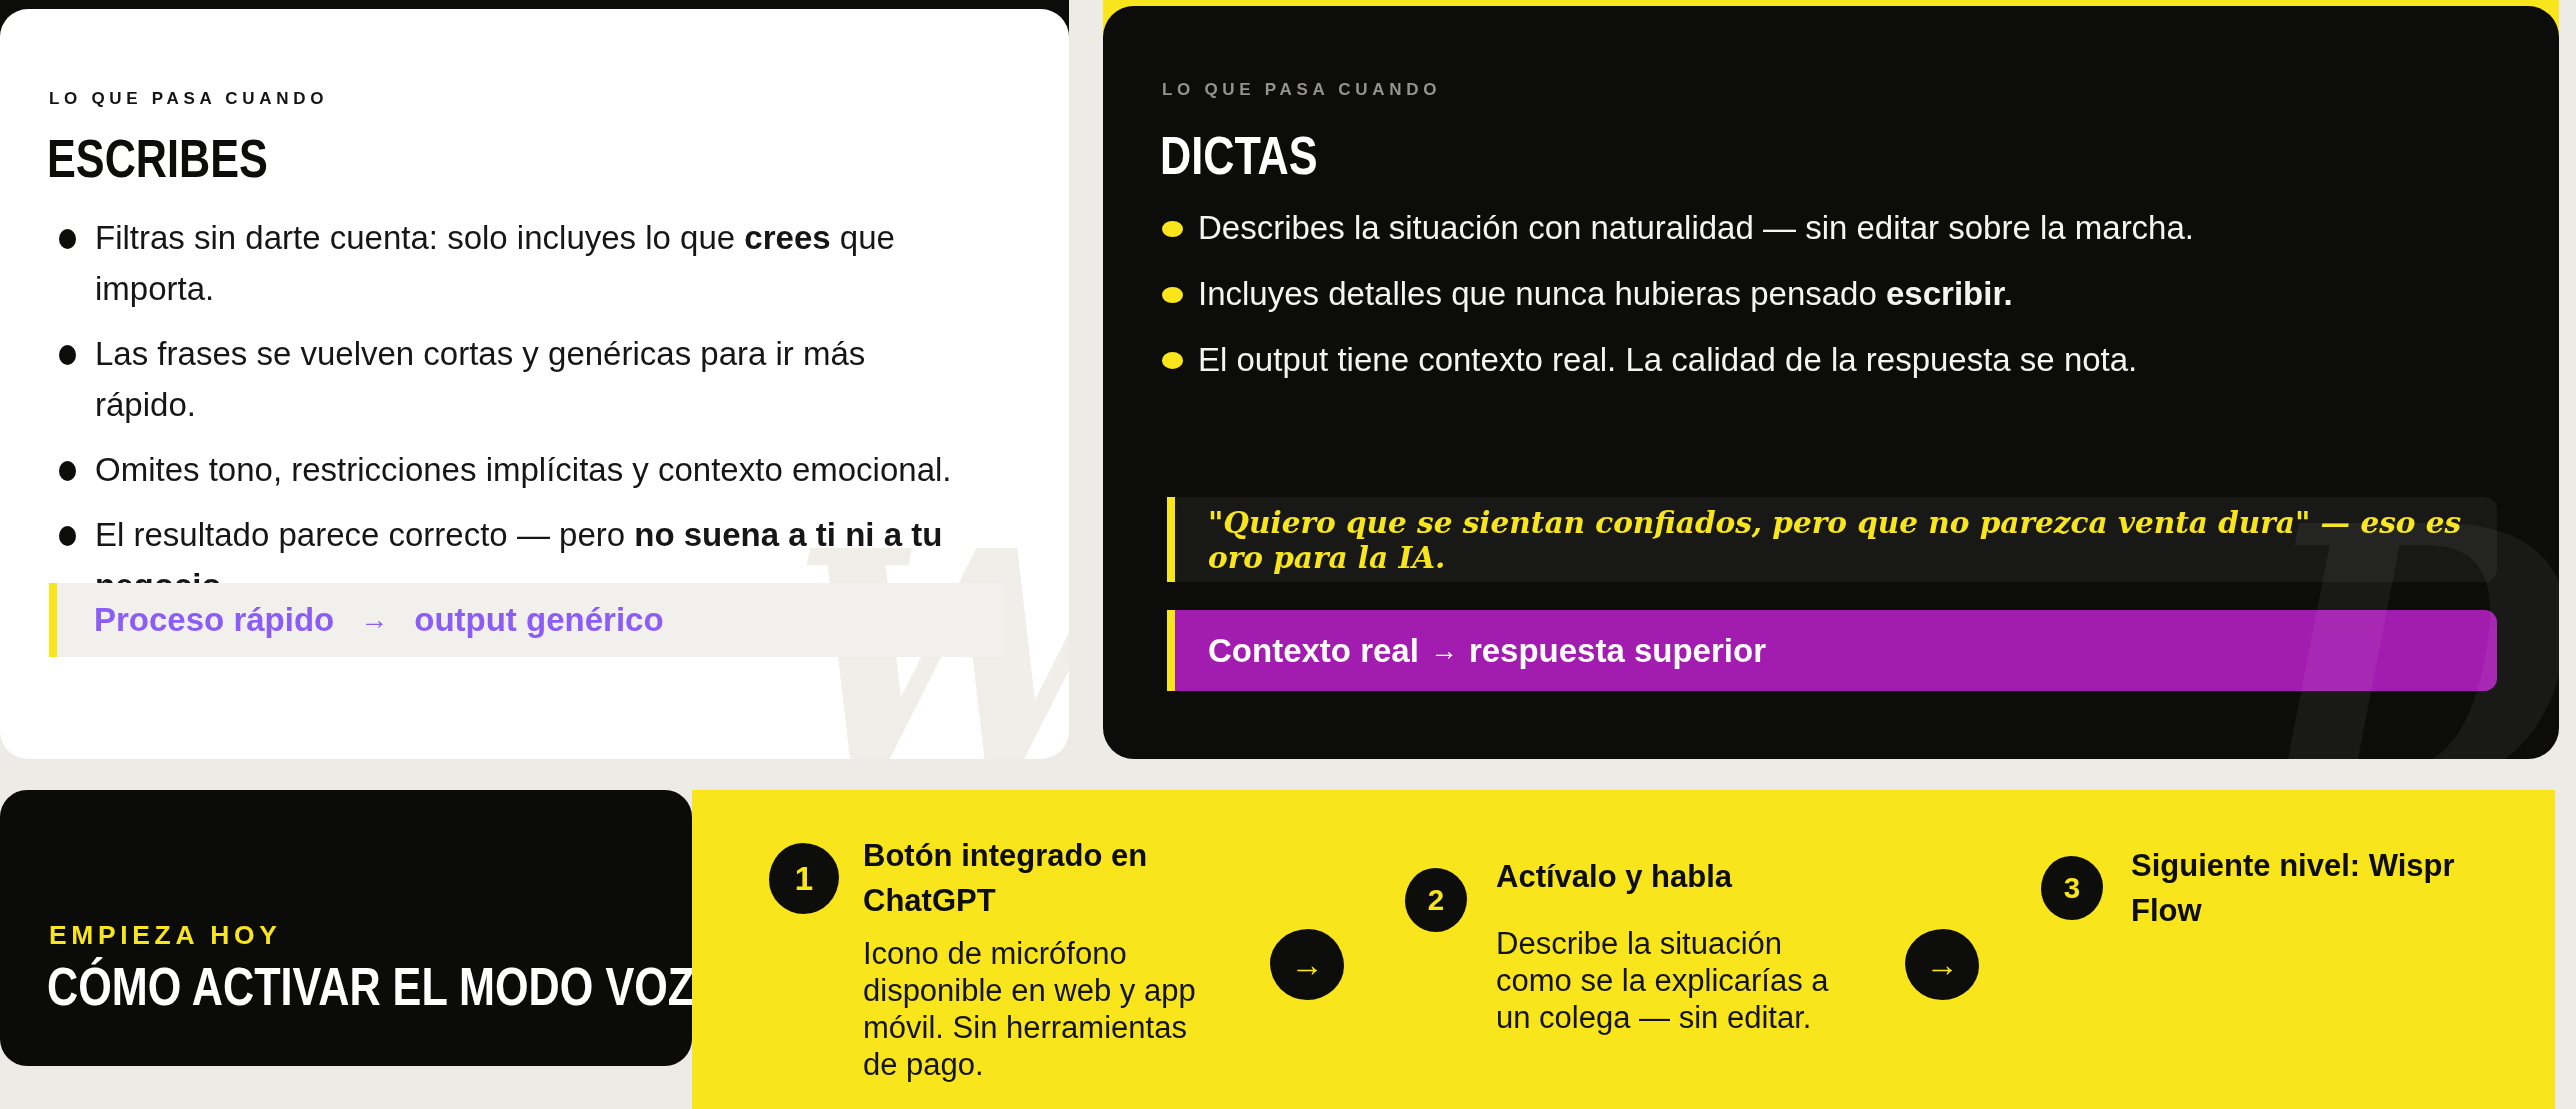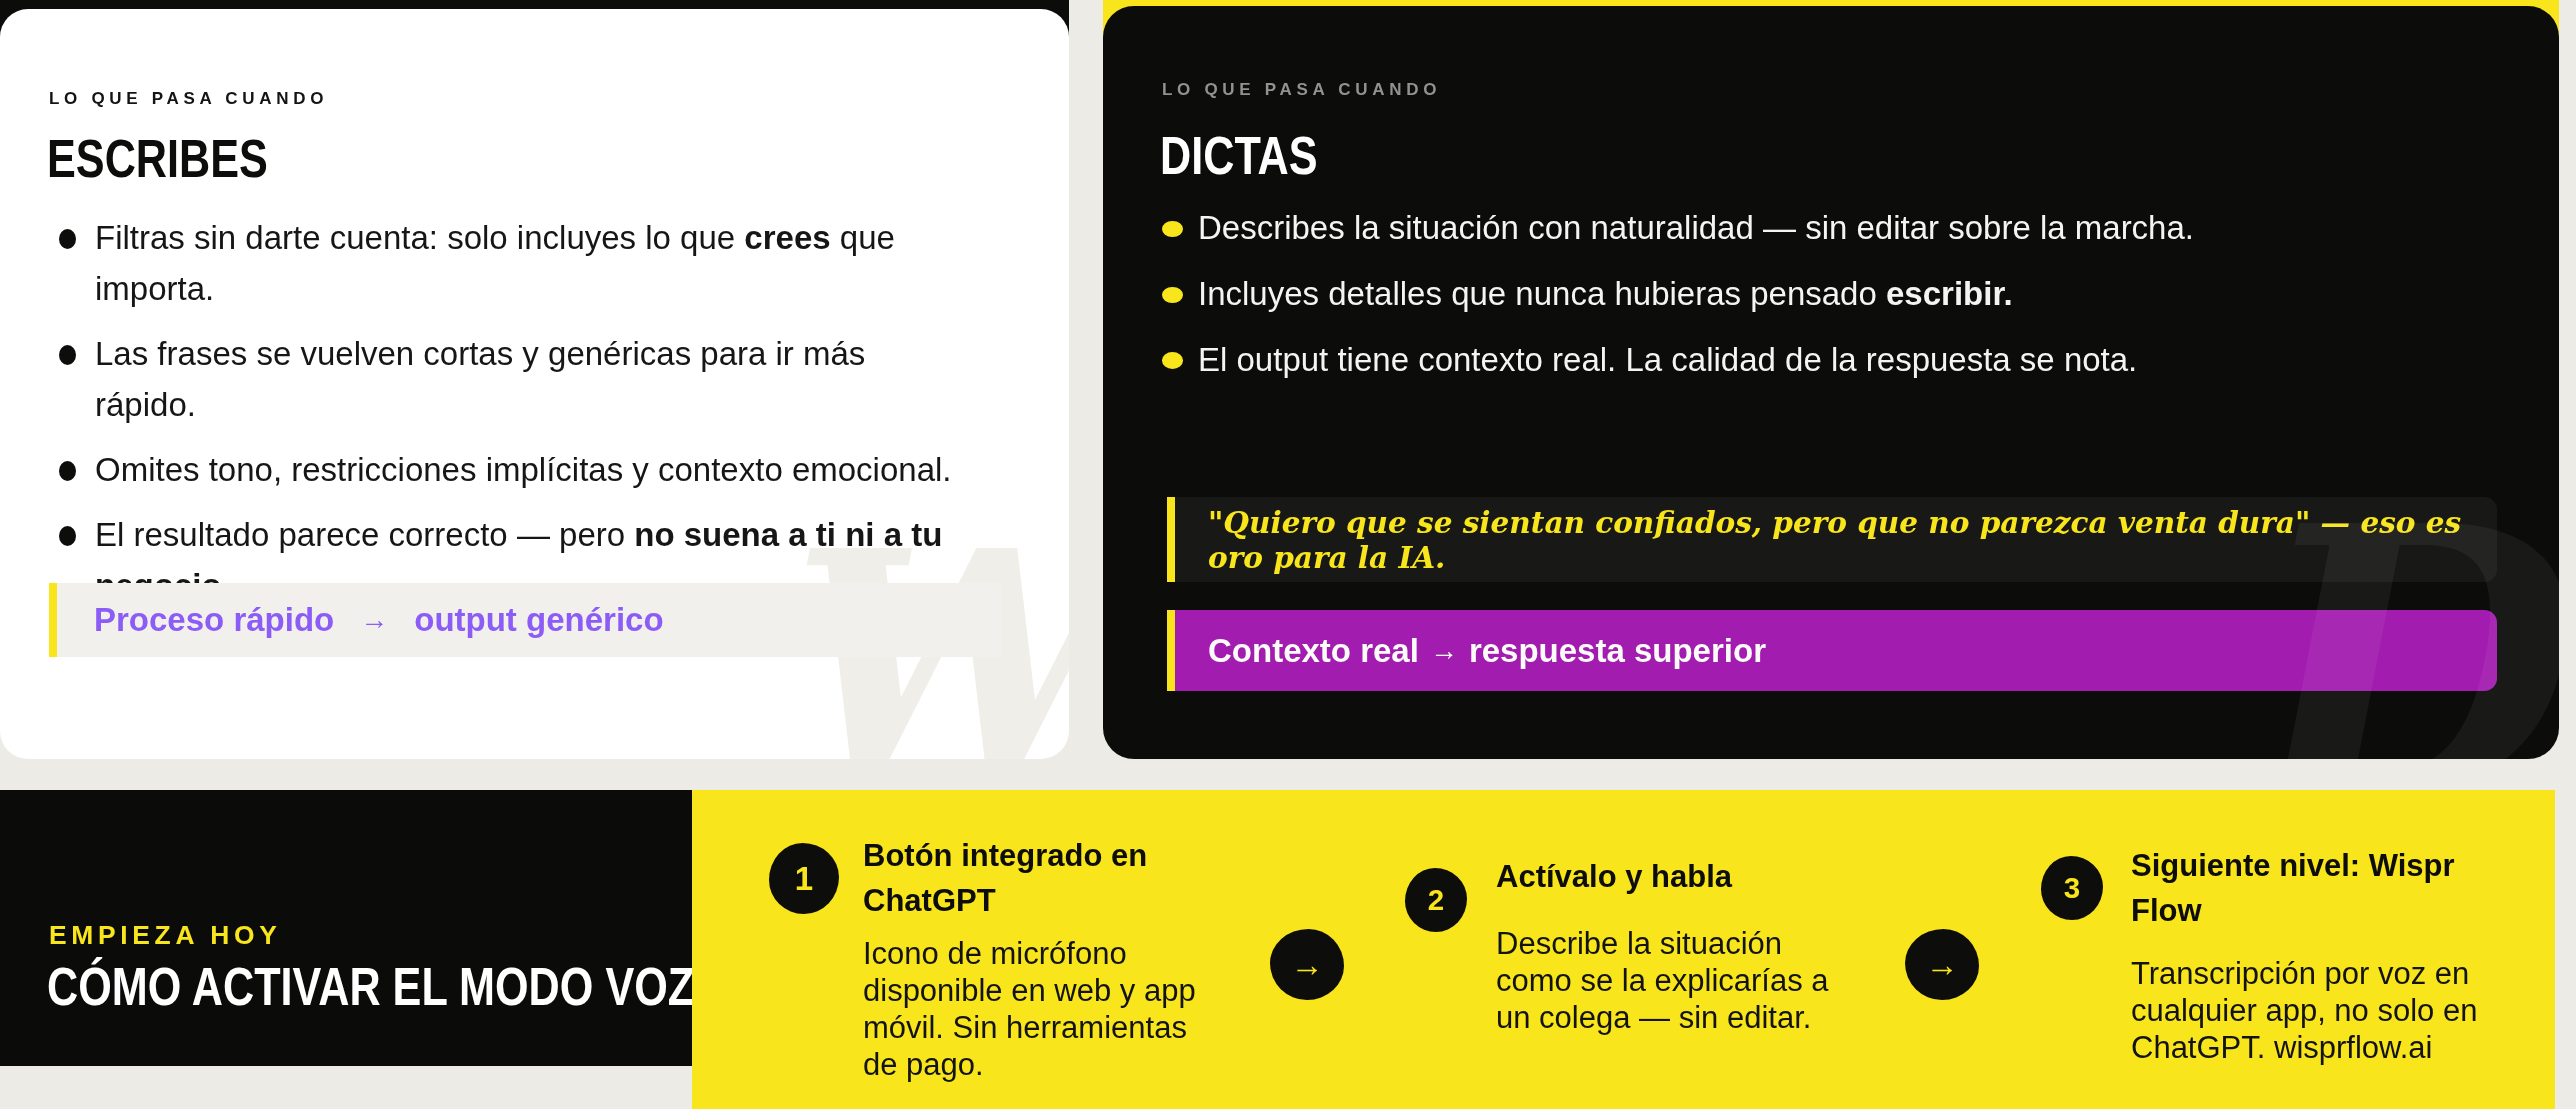--- a/index.html
+++ b/index.html
@@ -74,21 +74,21 @@
   
   .watermark {
     position:absolute; font-family:"DejaVu Serif", serif; font-style:italic; font-weight:700;
     line-height:1; pointer-events:none;
   }
   .wm-white { right:-54px; bottom:-48px; font-size:295px; color:#F0EEE8; z-index:1; }
   .wm-dark  { right:-19.4px; bottom:-92px; font-size:373px; color:rgba(255,255,255,0.055); z-index:3; }
 
   
   .bottom-black {
-    position:absolute; left:0; top:790px; width:692px; height:276px; background:#0B0B0A;
+    position:absolute; left:0; top:790px; width:692px; height:276px; background:#0B0B0A;border-radius:27px;
   }
   .bottom-black .eyebrow2 {
     position:absolute; left:49px; top:130px;
     font-size:26.4px; font-weight:800; letter-spacing:4.7px; color:#F8E51C;
   }
   .bottom-black .footer-title {
     position:absolute; left:47px; top:165px;
     font-size:54px; font-weight:900; white-space:nowrap; color:#FFFFFF;
     transform:scaleX(0.8); transform-origin:left top;
   }
@@ -217,18 +217,17 @@
 
     <div class="arrow-circle ac2">
       <span>→</span>
     </div>
 
     <div class="num-circle nc3">
       <span>3</span>
     </div>
     <div class="step-text st3">
       <div class="step-title">Siguiente nivel: Wispr Flow</div>
-      <div class="step-body">Transcripción por voz en cualquier app, no solo en ChatGPT. wisprflow.ai</div>
     </div>
 
   </div>
 </div>
 
 
 </body></html>

